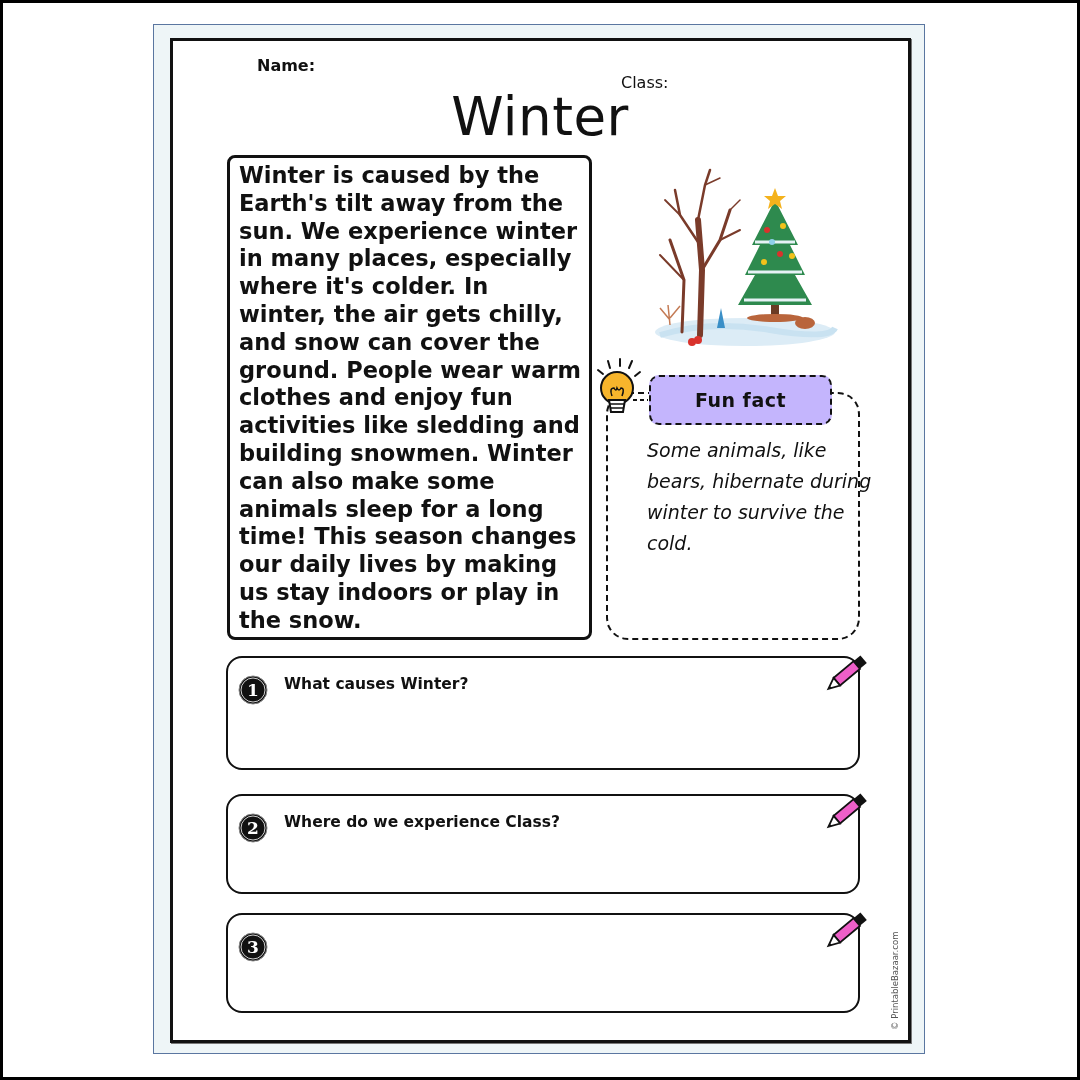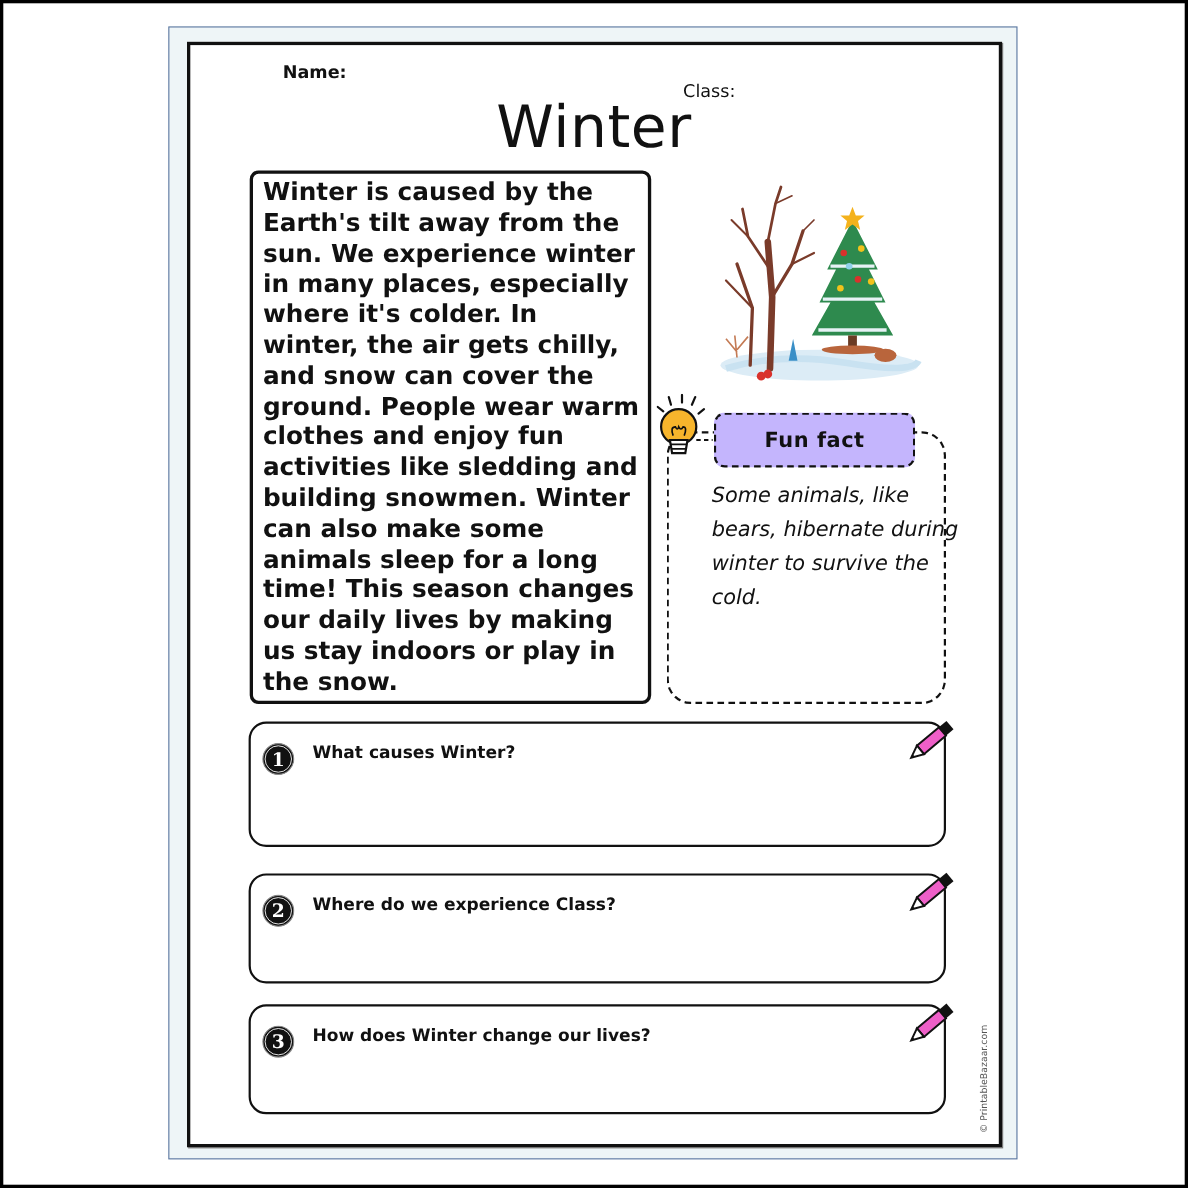--- a/index.html
+++ b/index.html
@@ -178,21 +178,20 @@
     </g>
   </svg>
 </div>
 
 <div class="question q3">
   <svg class="qnum" viewBox="0 0 30 30">
     <circle cx="15" cy="15" r="14" fill="#111" stroke="#888" stroke-width="1"></circle>
     <circle cx="15" cy="15" r="12" fill="none" stroke="#fff" stroke-width="0.8"></circle>
     <text x="15" y="21" font-size="17" font-weight="bold" text-anchor="middle" fill="#fff" font-family="DejaVu Serif, serif">3</text>
   </svg>
-  <div class="qtext">How does Winter change our lives?</div>
   <svg class="pencil" viewBox="0 0 52 48">
     <g transform="rotate(-40 26 24)">
       <rect x="14" y="19" width="26" height="10" fill="#ee5fc8" stroke="#111" stroke-width="1.8"></rect>
       <rect x="40" y="19" width="9" height="10" fill="#111"></rect>
       <polygon points="14,19 14,29 3,24" fill="#fff" stroke="#111" stroke-width="1.8"></polygon>
       <polygon points="6,22.5 6,25.5 3,24" fill="#111"></polygon>
     </g>
   </svg>
 </div>
 

